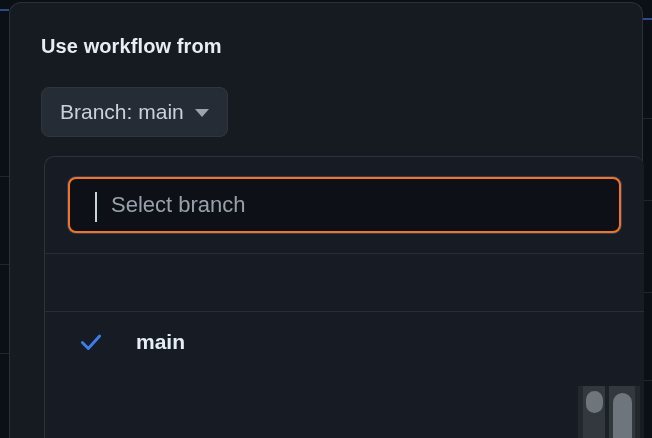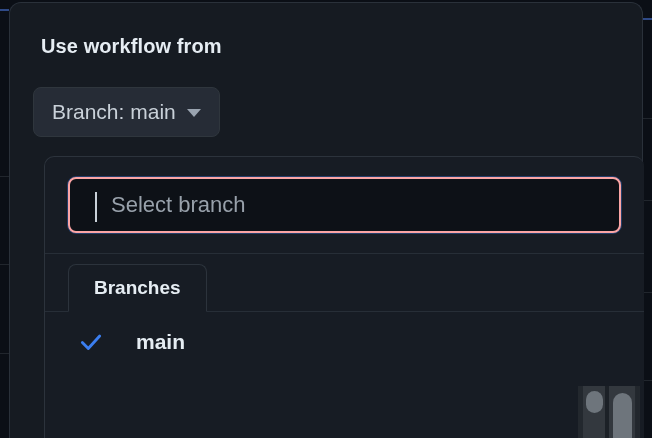--- a/index.html
+++ b/index.html
@@ -79,21 +79,21 @@
     top: 32px;
     font-size: 20px;
     font-weight: bold;
     color: #e6edf3;
     letter-spacing: .1px;
   }
 
   
   .branch-btn {
     position: absolute;
-    left: 23px;
+    left: 31px;
     top: 84px;
     height: 50px;
     padding: 0 18px;
     display: flex;
     align-items: center;
     gap: 11px;
     background: #262c36;
     border: 1px solid #2f363d;
     border-radius: 8px;
     box-sizing: border-box;
@@ -151,21 +151,21 @@
     display: flex;
     align-items: center;
     padding: 0 23px;
     box-sizing: border-box;
   }
   .search-box {
     position: relative;
     flex: 1;
     height: 56px;
     background: #0d1117;
-    border: 2px solid #fca5a5;
+    border: 2px solid #f97316;
     border-radius: 8px;
     box-sizing: border-box;
     display: flex;
     align-items: center;
     padding-left: 41px;
     box-shadow: 0 0 0 1px rgba(59,126,240,.35);
   }
   .caret-bar {
     position: absolute;
     left: 25px;
@@ -341,21 +341,20 @@
 
       <div class="search-row">
         <div class="search-box">
           <span class="caret-bar"></span>
           <span class="search-placeholder">Select branch</span>
         </div>
       </div>
 
       <div class="tabs-row">
         <div class="tabs-underline"></div>
-        <div class="tab active">Branches</div>
       </div>
 
       <div class="ref-list">
         <div class="ref-item">
           <span class="check">
             <svg width="26" height="26" viewBox="0 0 24 24" fill="none" stroke="currentColor" stroke-width="2.6" stroke-linecap="round" stroke-linejoin="round">
               <path d="M4 12.5 L9.5 18 L20 6.5"></path>
             </svg>
           </span>
           <span class="name">main</span>

